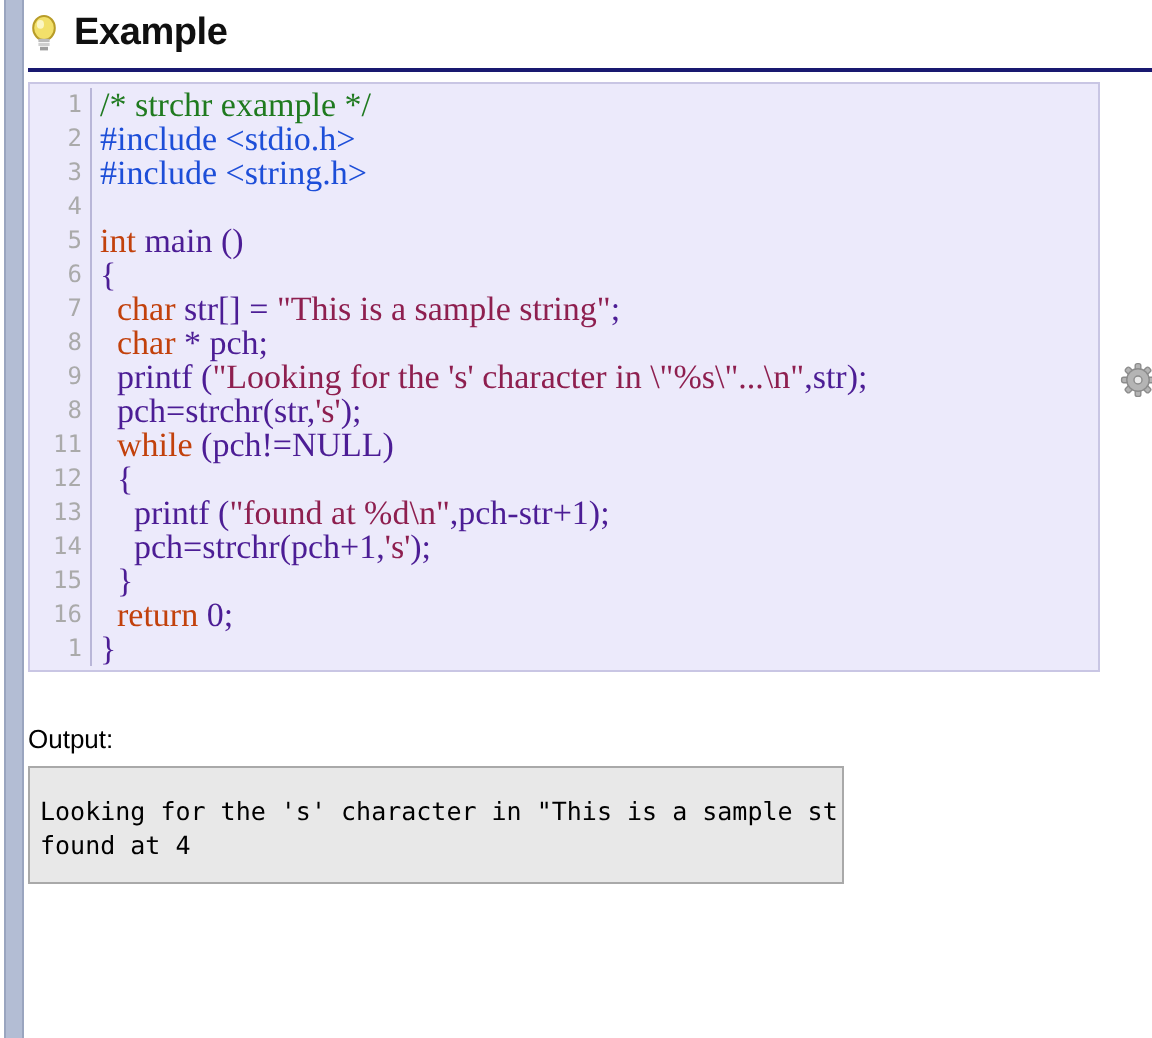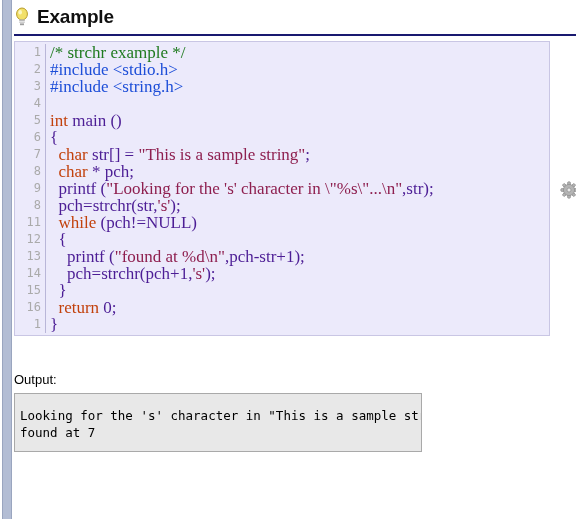--- a/index.html
+++ b/index.html
@@ -117,21 +117,21 @@
     position: absolute;
     right: -28px;
     top: 140px;
     width: 18px;
     height: 18px;
     cursor: pointer;
   }
 
   
   .output-label {
-    margin-top: 36px;
+    margin-top: 26px;
     font-size: 13px;
     color: #000000;
     line-height: 16px;
   }
   .output-box {
     margin-top: 5px;
     width: 408px;
     background: #e8e8e8;
     border: 1px solid #a9a9a9;
     box-sizing: border-box;
@@ -197,15 +197,15 @@
           <rect x="7.6" y="0.8" width="2.8" height="16.4" rx="1" transform="rotate(45 9 9)"></rect>
           <rect x="7.6" y="0.8" width="2.8" height="16.4" rx="1" transform="rotate(-45 9 9)"></rect>
           <circle cx="9" cy="9" r="5.6"></circle>
         </g>
         <circle cx="9" cy="9" r="2" fill="#eaeaea" stroke="#8c8c8c" stroke-width="0.7"></circle>
       </svg>
     </span>
   </div>
 
   <div class="output-label">Output:</div>
-  <div class="output-box"><div>Looking for the 's' character in "This is a sample string"...</div><div>found at 7</div></div>
+  <div class="output-box"><div>Looking for the 's' character in "This is a sample string"...</div><div>found at 4</div></div>
 
 </div>
 
 </body></html>

